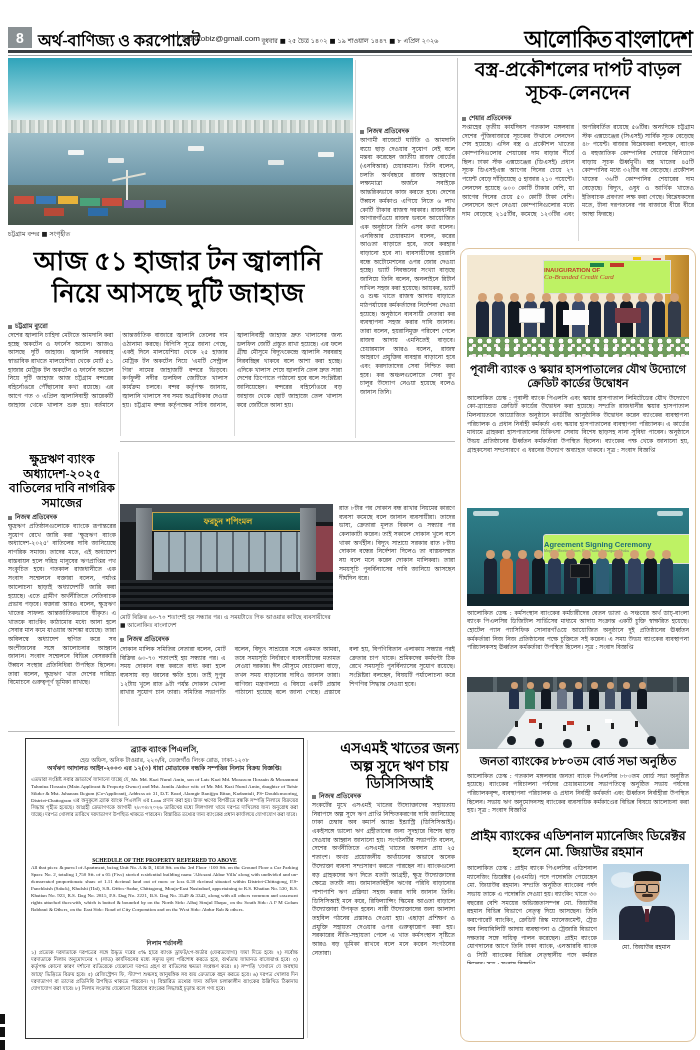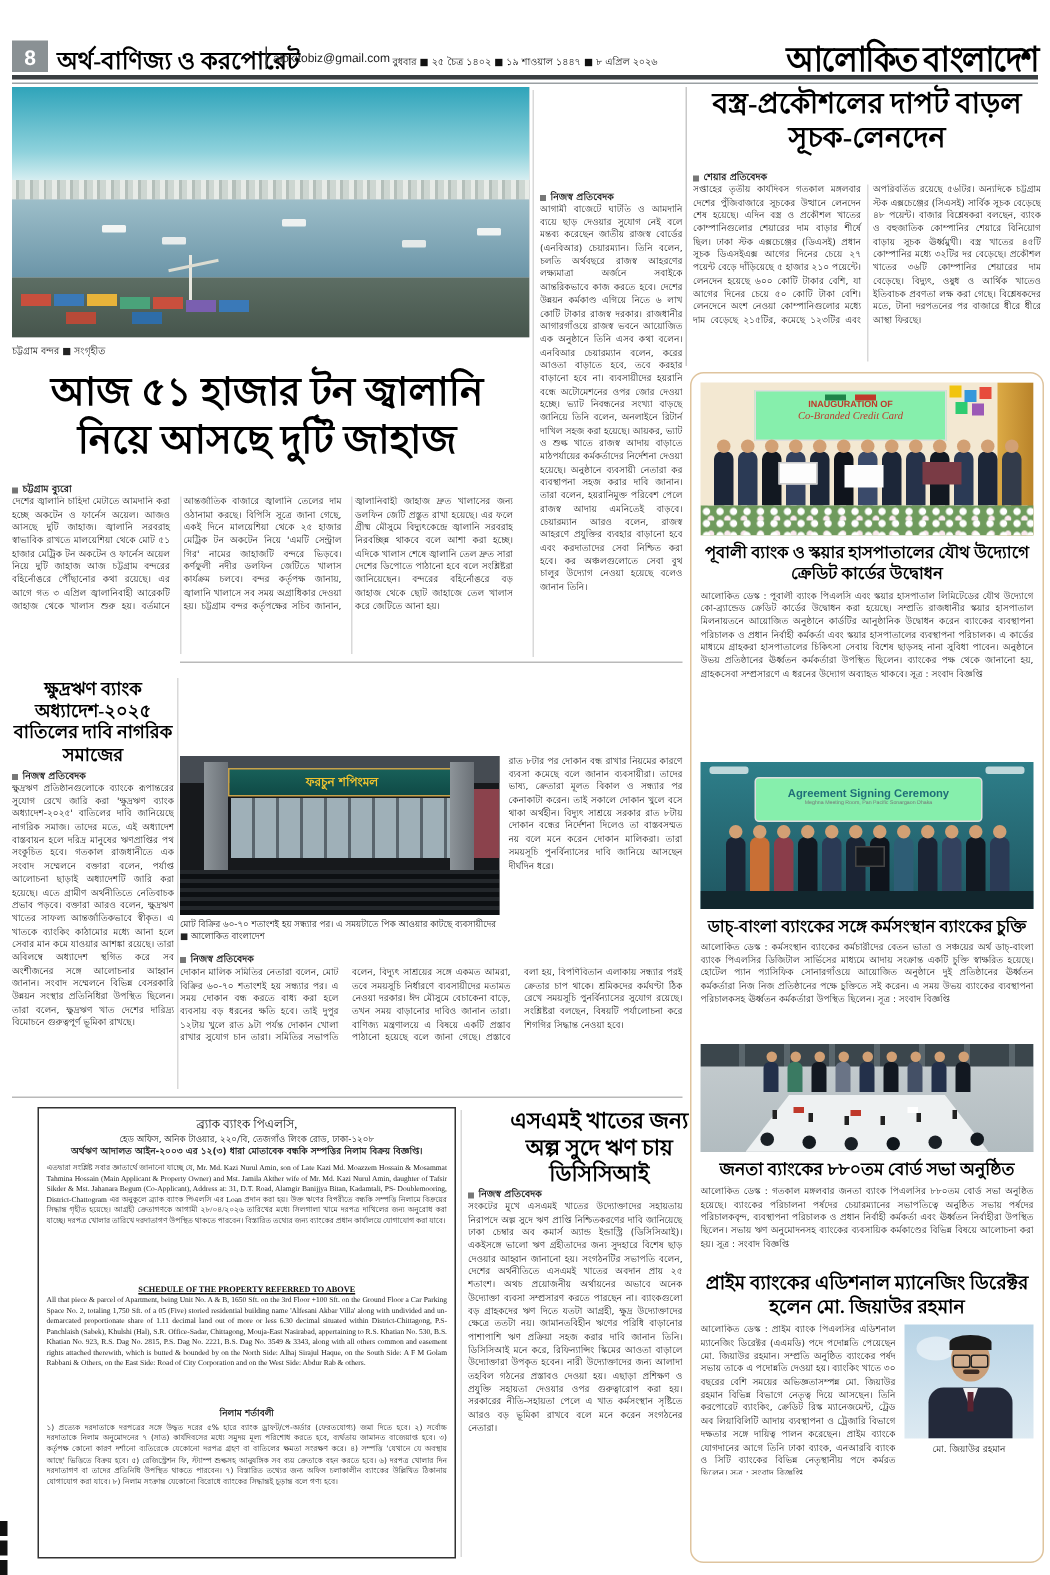--- a/index.html
+++ b/index.html
@@ -23,21 +23,21 @@
   .ph{position:absolute;overflow:hidden;background:#ccc;}
   .ppl{position:absolute;left:0;right:0;display:flex;justify-content:center;gap:3px;}
   .pn{width:13px;height:36px;background:var(--c,#223);border-radius:5px 5px 0 0;position:relative;flex:0 0 auto;}
   .pn::before{content:"";position:absolute;top:-8px;left:2px;width:9px;height:9px;border-radius:50%;background:#d2a074;}
   .ppl.sm{gap:6px;}
   .ppl.sm .pn{width:10px;height:20px;border-radius:4px 4px 0 0;}
   .ppl.sm .pn::before{width:7px;height:7px;top:-7px;left:1.5px;}
   .flowers{position:absolute;left:0;right:0;bottom:0;height:20px;
     background:radial-gradient(circle at 4px 4px,#fff 2.2px,transparent 2.7px) 0 0/9px 8px,
                radial-gradient(circle at 7px 9px,#fbe9f0 2px,transparent 2.5px) 0 0/11px 10px,#6f9b5d;}
-  .banner{position:absolute;background:#86efac;border:1px solid #ddd;text-align:center;overflow:hidden;}
+  .banner{position:absolute;background:#bef264;border:1px solid #ddd;overflow:hidden;margin-left:40px;}
   
   .fbox{position:absolute;left:460px;top:248px;width:236px;height:794px;border:1px solid #dfc49e;border-radius:9px;
         padding:6px;box-sizing:border-box;background:#fff;}
   .fbox .ph{position:relative;width:222px;}
   .fcap{font-weight:bold;text-align:center;line-height:1.3;color:#000;}
   
   .legal{position:absolute;left:25px;top:738px;width:279px;height:301px;border:1px solid #333;box-sizing:border-box;
          padding:4px 5px;overflow:hidden;}
   .legal .c{text-align:center;}
   .eng{font-size:5px;line-height:1.4;text-align:justify;color:#222;font-family:"Liberation Serif",serif;}
@@ -119,21 +119,21 @@
   <div class="abs t" style="left:339px;top:504px;width:116px;height:133px;">রাত ৮টার পর দোকান বন্ধ রাখার নিয়মের কারণে ব্যবসা কমেছে বলে জানান ব্যবসায়ীরা। তাদের ভাষ্য, ক্রেতারা মূলত বিকাল ও সন্ধ্যার পর কেনাকাটা করেন। তাই সকালে দোকান খুলে বসে থাকা অর্থহীন। বিদ্যুৎ সাশ্রয়ে সরকার রাত ৮টায় দোকান বন্ধের নির্দেশনা দিলেও তা বাস্তবসম্মত নয় বলে মনে করেন দোকান মালিকরা। তারা সময়সূচি পুনর্বিন্যাসের দাবি জানিয়ে আসছেন দীর্ঘদিন ধরে।</div>
   <div class="abs cap" style="left:120px;top:613px;width:213px;font-size:5.8px;line-height:1.4;">মোট বিক্রির ৬০-৭০ শতাংশই হয় সন্ধ্যার পর। এ সময়টাতে পিক আওয়ার কাটছে ব্যবসায়ীদের ■ আলোকিত বাংলাদেশ</div>
   <div class="abs by" style="left:120px;top:634px;">
       <span class="sq"></span>
       <span>নিজস্ব প্রতিবেদক</span>
     </div>
   <div class="abs t" style="left:120px;top:645px;width:335px;height:80px;column-count:3;column-gap:9px;">দোকান মালিক সমিতির নেতারা বলেন, মোট বিক্রির ৬০-৭০ শতাংশই হয় সন্ধ্যার পর। এ সময় দোকান বন্ধ করতে বাধ্য করা হলে ব্যবসায় বড় ধরনের ক্ষতি হবে। তাই দুপুর ১২টায় খুলে রাত ৯টা পর্যন্ত দোকান খোলা রাখার সুযোগ চান তারা। সমিতির সভাপতি বলেন, বিদ্যুৎ সাশ্রয়ের সঙ্গে একমত আমরা, তবে সময়সূচি নির্ধারণে ব্যবসায়ীদের মতামত নেওয়া দরকার। ঈদ মৌসুমে বেচাকেনা বাড়ে, তখন সময় বাড়ানোর দাবিও জানান তারা। বাণিজ্য মন্ত্রণালয়ে এ বিষয়ে একটি প্রস্তাব পাঠানো হয়েছে বলে জানা গেছে। প্রস্তাবে বলা হয়, বিপণিবিতান এলাকায় সন্ধ্যার পরই ক্রেতার চাপ থাকে। শ্রমিকদের কর্মঘণ্টা ঠিক রেখে সময়সূচি পুনর্বিন্যাসের সুযোগ রয়েছে। সংশ্লিষ্টরা বলছেন, বিষয়টি পর্যালোচনা করে শিগগির সিদ্ধান্ত নেওয়া হবে।</div>
   <div class="hr" style="left:8px;top:731px;width:447px;"></div>
 
   <div class="legal">
-    <div class="c" style="font-size:8px;font-weight:normal;">ব্র্যাক ব্যাংক পিএলসি,</div>
+    <div class="c" style="font-size:8px;font-weight:bold;">ব্র্যাক ব্যাংক পিএলসি,</div>
     <div class="c bn-s" style="font-size:5.8px;text-align:center;">হেড অফিস, অনিক টাওয়ার, ২২০/বি, তেজগাঁও লিংক রোড, ঢাকা-১২০৮</div>
     <div class="c bn-s" style="font-size:6px;font-weight:bold;text-align:center;margin-bottom:3px;">অর্থঋণ আদালত আইন-২০০৩ এর ১২(৩) ধারা মোতাবেক বন্ধকি সম্পত্তির নিলাম বিক্রয় বিজ্ঞপ্তি।</div>
     <div class="eng" style="height:78px;">এতদ্বারা সংশ্লিষ্ট সবার জ্ঞাতার্থে জানানো যাচ্ছে যে, Mr. Md. Kazi Nurul Amin, son of Late Kazi Md. Moazzem Hossain &amp; Mosammat Tahmina Hossain (Main Applicant &amp; Property Owner) and Mst. Jamila Akther wife of Mr. Md. Kazi Nurul Amin, daughter of Tafsir Sikder &amp; Mst. Jahanara Begum (Co-Applicant), Address at: 31, D.T. Road, Alamgir Banijjya Bitan, Kadamtali, PS- Doublemooring, District-Chattogram এর অনুকূলে ব্র্যাক ব্যাংক পিএলসি এর Loan প্রদান করা হয়। উক্ত ঋণের বিপরীতে বন্ধকি সম্পত্তি নিলামে বিক্রয়ের সিদ্ধান্ত গৃহীত হয়েছে। আগ্রহী ক্রেতাগণকে আগামী ২৮/০৪/২০২৬ তারিখের মধ্যে সিলগালা খামে দরপত্র দাখিলের জন্য অনুরোধ করা যাচ্ছে। দরপত্র খোলার তারিখে দরদাতাগণ উপস্থিত থাকতে পারবেন। বিস্তারিত তথ্যের জন্য ব্যাংকের প্রধান কার্যালয়ে যোগাযোগ করা যাবে।</div>
     <div class="c" style="font-size:5.5px;font-weight:bold;text-decoration:underline;margin-top:3px;font-family:'Liberation Serif',serif;">SCHEDULE OF THE PROPERTY REFERRED TO ABOVE</div>
     <div class="eng" style="height:72px;margin-top:1px;">All that piece &amp; parcel of Apartment, being Unit No. A &amp; B, 1650 Sft. on the 3rd Floor +100 Sft. on the Ground Floor a Car Parking Space No. 2, totaling 1,750 Sft. of a 05 (Five) storied residential building name 'Alfesani Akbar Villa' along with undivided and un-demarcated proportionate share of 1.11 decimal land out of more or less 6.30 decimal situated within District-Chittagong, P.S- Panchlaish (Sabek), Khulshi (Hal), S.R. Office-Sadar, Chittagong, Mouja-East Nasirabad, appertaining to R.S. Khatian No. 530, B.S. Khatian No. 923, R.S. Dag No. 2815, P.S. Dag No. 2221, B.S. Dag No. 3549 &amp; 3343, along with all others common and easement rights attached therewith, which is butted &amp; bounded by on the North Side: Alhaj Sirajul Haque, on the South Side: A F M Golam Rabbani &amp; Others, on the East Side: Road of City Corporation and on the West Side: Abdur Rab &amp; others.</div>
     <div class="c bn-s" style="font-size:6px;font-weight:bold;text-align:center;margin-top:3px;">নিলাম শর্তাবলী</div>
     <div class="bn-s" style="height:96px;margin-top:1px;">১) প্রত্যেক দরদাতাকে দরপত্রের সঙ্গে উদ্ধৃত দরের ৫% হারে ব্যাংক ড্রাফট/পে-অর্ডার (ফেরতযোগ্য) জমা দিতে হবে। ২) সর্বোচ্চ দরদাতাকে নিলাম অনুমোদনের ৭ (সাত) কার্যদিবসের মধ্যে সমুদয় মূল্য পরিশোধ করতে হবে, ব্যর্থতায় জামানত বাজেয়াপ্ত হবে। ৩) কর্তৃপক্ষ কোনো কারণ দর্শানো ব্যতিরেকে যেকোনো দরপত্র গ্রহণ বা বাতিলের ক্ষমতা সংরক্ষণ করে। ৪) সম্পত্তি 'যেখানে যে অবস্থায় আছে' ভিত্তিতে বিক্রয় হবে। ৫) রেজিস্ট্রেশন ফি, স্ট্যাম্প শুল্কসহ আনুষঙ্গিক সব ব্যয় ক্রেতাকে বহন করতে হবে। ৬) দরপত্র খোলার দিন দরদাতাগণ বা তাদের প্রতিনিধি উপস্থিত থাকতে পারবেন। ৭) বিস্তারিত তথ্যের জন্য অফিস চলাকালীন ব্যাংকের উল্লিখিত ঠিকানায় যোগাযোগ করা যাবে। ৮) নিলাম সংক্রান্ত যেকোনো বিরোধে ব্যাংকের সিদ্ধান্তই চূড়ান্ত বলে গণ্য হবে।</div>
   </div>
 
   <div class="abs hl" style="left:328px;top:740px;width:143px;font-size:14.5px;">এসএমই খাতের জন্য অল্প সুদে ঋণ চায় ডিসিসিআই</div>
@@ -174,42 +174,41 @@
         </div>
       <div class="abs" style="left:52px;bottom:34px;width:24px;height:13px;background:#fdfdfd;border:1px solid #ccc;box-shadow:44px 2px 0 #fdfdfd, 96px 0 0 #7a3b45;"></div>
       <div class="flowers"></div>
     </div>
     <div class="fcap" style="font-size:11px;margin-top:5px;">পূবালী ব্যাংক ও স্কয়ার হাসপাতালের যৌথ উদ্যোগে ক্রেডিট কার্ডের উদ্বোধন</div>
     <div class="t" style="height:110px;margin-top:3px;">আলোকিত ডেস্ক : পূবালী ব্যাংক পিএলসি এবং স্কয়ার হাসপাতাল লিমিটেডের যৌথ উদ্যোগে কো-ব্র্যান্ডেড ক্রেডিট কার্ডের উদ্বোধন করা হয়েছে। সম্প্রতি রাজধানীর স্কয়ার হাসপাতাল মিলনায়তনে আয়োজিত অনুষ্ঠানে কার্ডটির আনুষ্ঠানিক উদ্বোধন করেন ব্যাংকের ব্যবস্থাপনা পরিচালক ও প্রধান নির্বাহী কর্মকর্তা এবং স্কয়ার হাসপাতালের ব্যবস্থাপনা পরিচালক। এ কার্ডের মাধ্যমে গ্রাহকরা হাসপাতালের চিকিৎসা সেবায় বিশেষ ছাড়সহ নানা সুবিধা পাবেন। অনুষ্ঠানে উভয় প্রতিষ্ঠানের ঊর্ধ্বতন কর্মকর্তারা উপস্থিত ছিলেন। ব্যাংকের পক্ষ থেকে জানানো হয়, গ্রাহকসেবা সম্প্রসারণে এ ধরনের উদ্যোগ অব্যাহত থাকবে। সূত্র : সংবাদ বিজ্ঞপ্তি</div>
 
     <div class="ph" style="height:98px;margin-top:4px;background:linear-gradient(#2e7f8a,#1f5560);">
       <div class="abs" style="left:6px;top:3px;width:26px;height:5px;background:rgba(255,255,255,.7);border-radius:2px;"></div>
       <div class="abs" style="right:6px;top:3px;width:26px;height:5px;background:rgba(255,255,255,.7);border-radius:2px;"></div>
-      <div class="banner" style="left:36px;top:10px;width:150px;height:28px;border-radius:3px;">
+      <div class="banner" style="left:36px;top:26px;width:150px;height:28px;border-radius:3px;">
         <div style="font-size:7.5px;font-weight:bold;color:#1f6e78;margin-top:5px;font-family:'Liberation Sans',sans-serif;">Agreement Signing Ceremony</div>
         <div style="font-size:3.5px;color:#777;font-family:'Liberation Sans',sans-serif;">Meghna Meeting Room, Pan Pacific Sonargaon Dhaka</div>
       </div>
       <div class="ppl" style="bottom:12px;">
           <i class="pn" style="--c: #1b2434;"></i>
           <i class="pn" style="--c: #c96f35;"></i>
           <i class="pn" style="--c: #8a3d4a;"></i>
           <i class="pn" style="--c: #121821;"></i>
           <i class="pn" style="--c: #2b3a55;"></i>
           <i class="pn" style="--c: #1b2434;"></i>
           <i class="pn" style="--c: #0f141c;"></i>
           <i class="pn" style="--c: #2e5d75;"></i>
           <i class="pn" style="--c: #1b2434;"></i>
           <i class="pn" style="--c: #33415e;"></i>
           <i class="pn" style="--c: #121821;"></i>
           <i class="pn" style="--c: #2b3a55;"></i>
         </div>
       <div class="abs" style="left:103px;bottom:28px;width:18px;height:12px;background:#15181d;border:1px solid #444;"></div>
       <div class="abs" style="left:0;right:0;bottom:0;height:12px;background:#12272e;"></div>
     </div>
-    <div class="fcap" style="font-size:11px;margin-top:5px;">ডাচ্-বাংলা ব্যাংকের সঙ্গে কর্মসংস্থান ব্যাংকের চুক্তি</div>
     <div class="t" style="height:64px;margin-top:3px;">আলোকিত ডেস্ক : কর্মসংস্থান ব্যাংকের কর্মচারীদের বেতন ভাতা ও সঞ্চয়ের অর্থ ডাচ্-বাংলা ব্যাংক পিএলসির ডিজিটাল সার্ভিসের মাধ্যমে আদায় সংক্রান্ত একটি চুক্তি স্বাক্ষরিত হয়েছে। হোটেল প্যান প্যাসিফিক সোনারগাঁওয়ে আয়োজিত অনুষ্ঠানে দুই প্রতিষ্ঠানের ঊর্ধ্বতন কর্মকর্তারা নিজ নিজ প্রতিষ্ঠানের পক্ষে চুক্তিতে সই করেন। এ সময় উভয় ব্যাংকের ব্যবস্থাপনা পরিচালকসহ ঊর্ধ্বতন কর্মকর্তারা উপস্থিত ছিলেন। সূত্র : সংবাদ বিজ্ঞপ্তি</div>
 
     <div class="ph" style="height:72px;margin-top:4px;background:linear-gradient(#c6cdd0,#b2bcc0);">
       <div class="abs" style="left:0;top:0;right:0;height:15px;background:repeating-linear-gradient(90deg,#3b464c 0 26px,#5a666c 26px 30px);"></div>
       <div class="abs" style="left:30px;bottom:0;width:162px;height:38px;background:#eef1f2;clip-path:polygon(18% 0,82% 0,100% 100%,0 100%);"></div>
       <div class="ppl sm" style="top:12px;">
           <i class="pn" style="--c: #23304a;"></i>
           <i class="pn" style="--c: #3a7a62;"></i>
           <i class="pn" style="--c: #121821;"></i>
           <i class="pn" style="--c: #6a7486;"></i>

